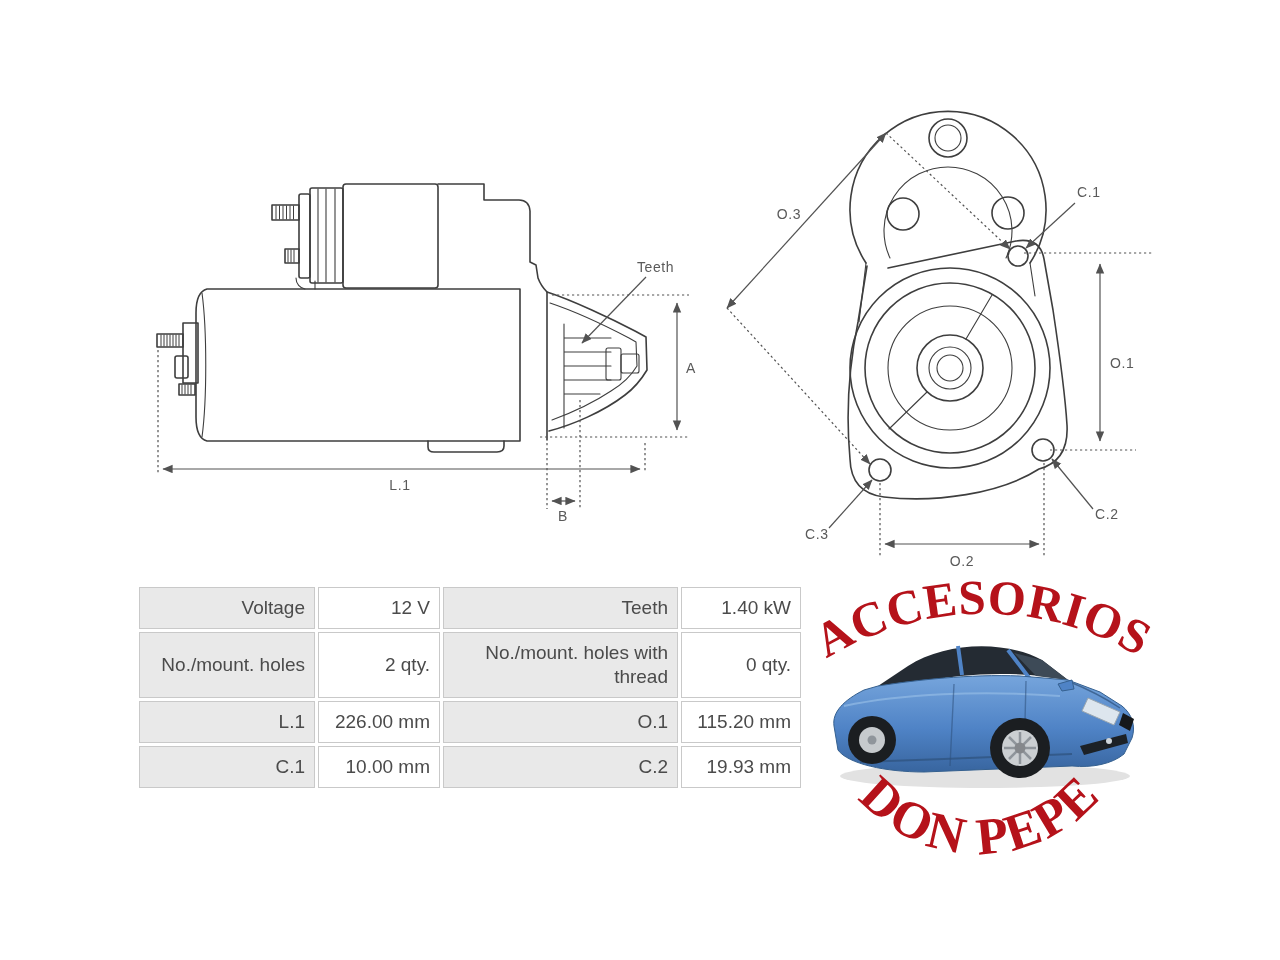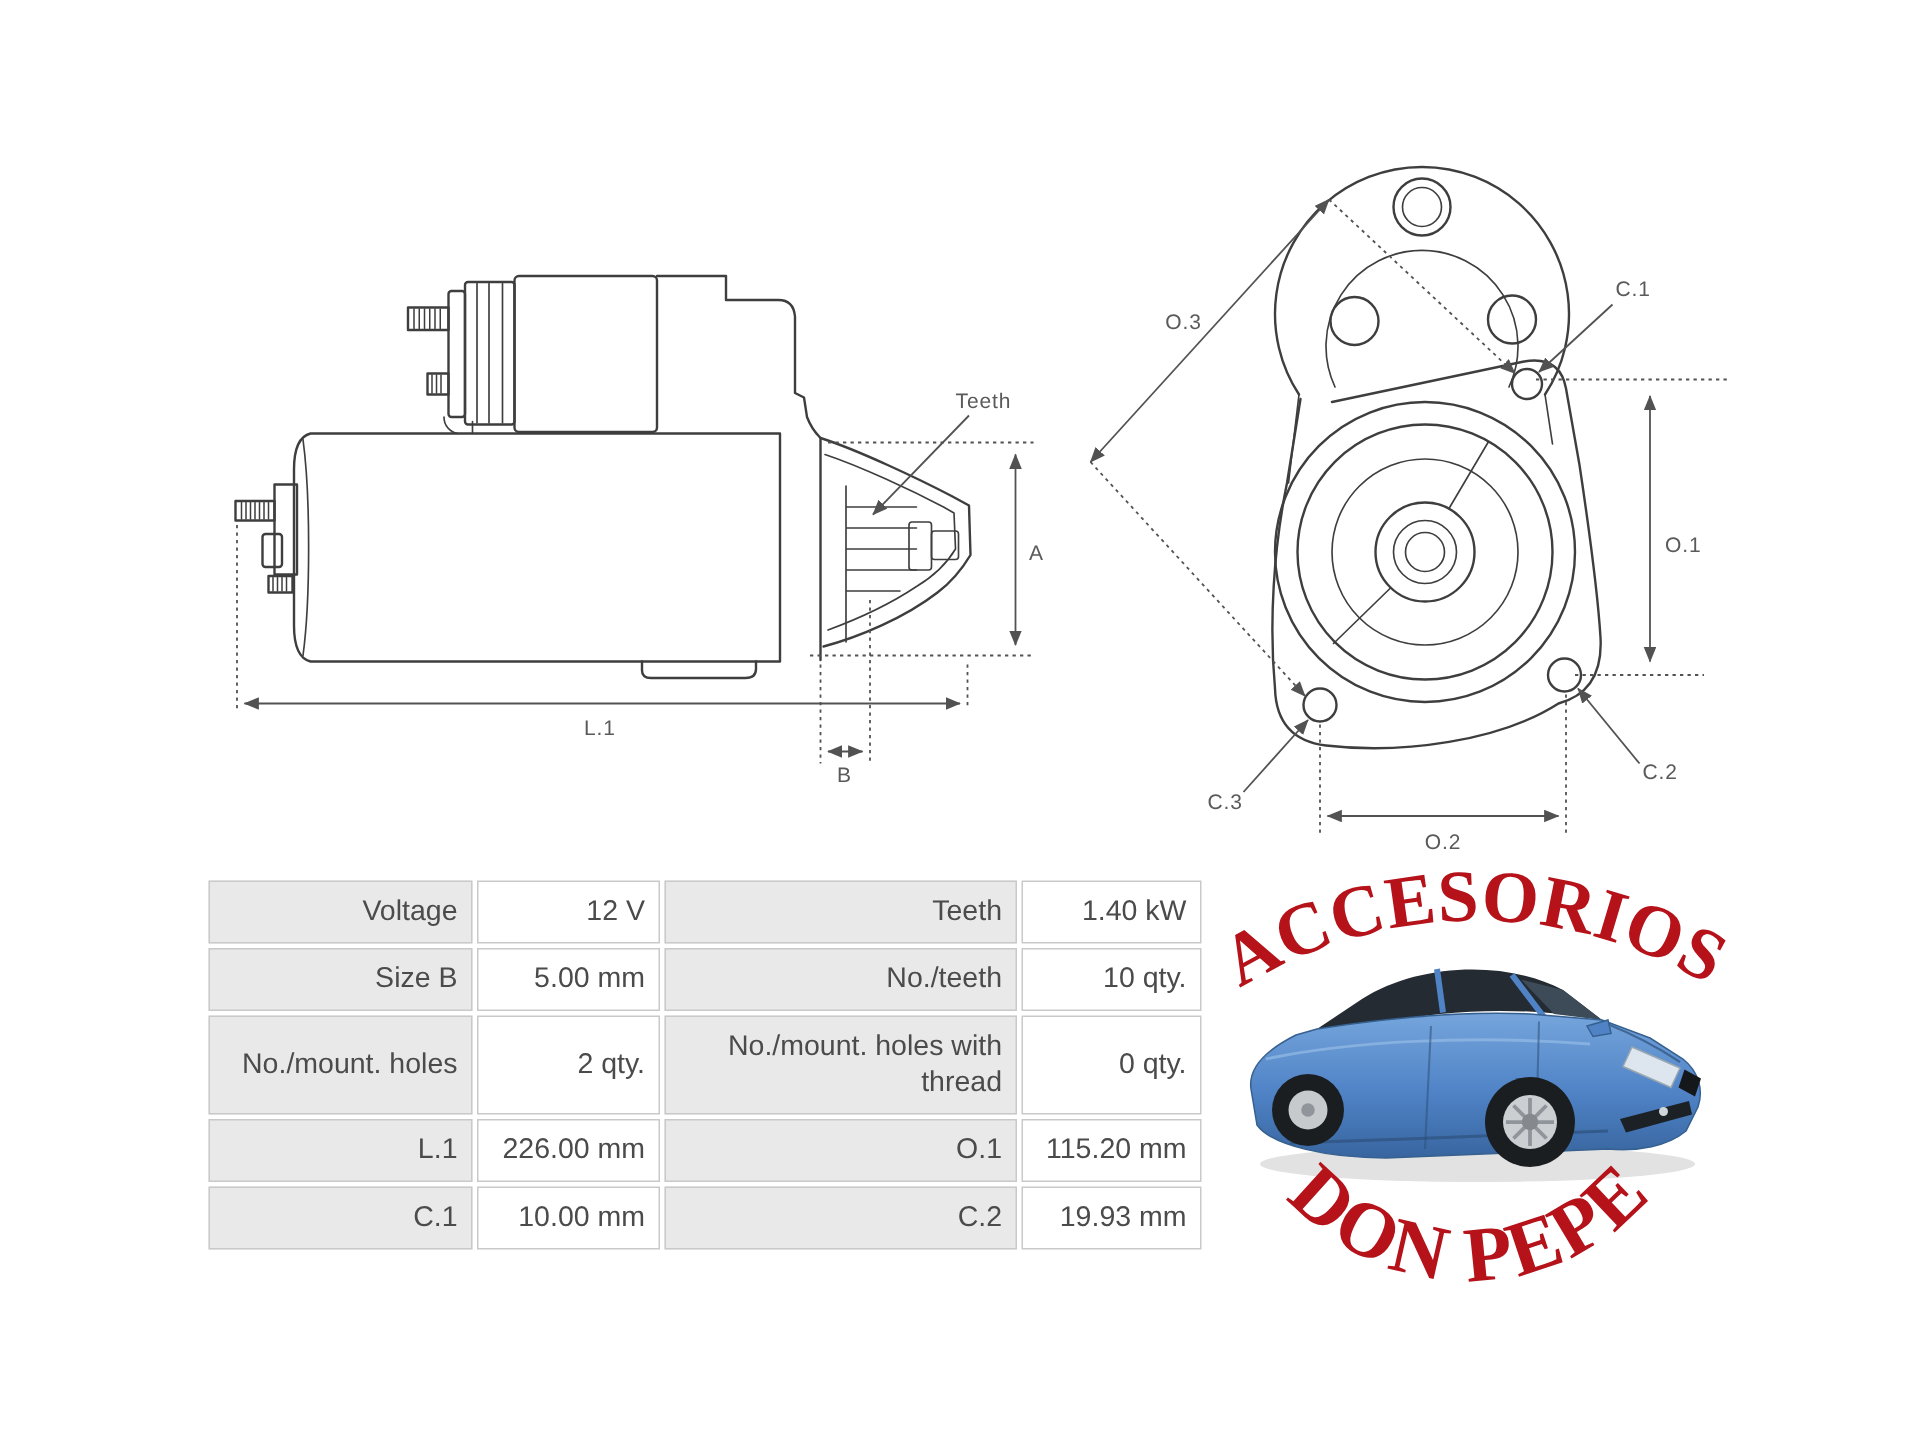--- a/index.html
+++ b/index.html
@@ -167,26 +167,20 @@
         <col style="width:120px">
       </colgroup>
     <tbody>
       <tr>
         <td class="lbl">Voltage</td>
         <td class="val">12 V</td>
         <td class="lbl">Teeth</td>
         <td class="val">1.40 kW</td>
       </tr>
       <tr>
-        <td class="lbl">Size B</td>
-        <td class="val">5.00 mm</td>
-        <td class="lbl">No./teeth</td>
-        <td class="val">10 qty.</td>
-      </tr>
-      <tr>
         <td class="lbl">No./mount. holes</td>
         <td class="val">2 qty.</td>
         <td class="lbl">No./mount. holes with thread</td>
         <td class="val">0 qty.</td>
       </tr>
       <tr>
         <td class="lbl">L.1</td>
         <td class="val">226.00 mm</td>
         <td class="lbl">O.1</td>
         <td class="val">115.20 mm</td>

